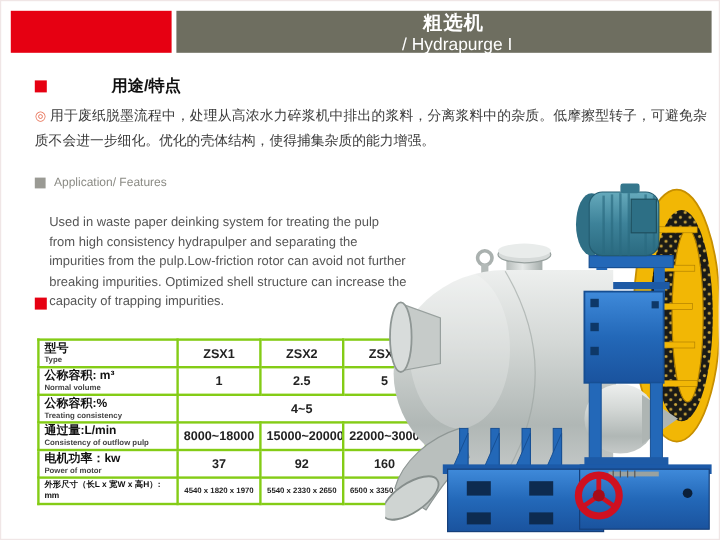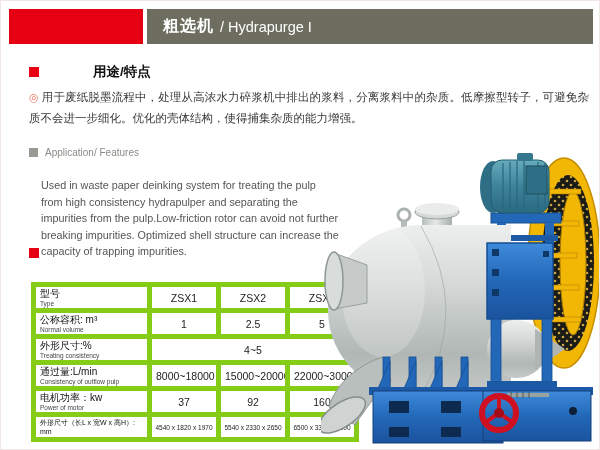--- a/index.html
+++ b/index.html
@@ -5,21 +5,21 @@
   html,body{margin:0;padding:0;background:#fff;}
   .page{
     position:relative;width:600px;height:450px;background:#ffffff;
     font-family:"Liberation Sans","DejaVu Sans",sans-serif;
     overflow:hidden;box-sizing:border-box;border:1px solid #f0e6e6;
   }
   
   .red-block{position:absolute;left:8px;top:8px;width:134px;height:35px;background:#e60012;}
   .title-bar{
     position:absolute;left:146px;top:8px;width:446px;height:35px;background:#6e6e60;
-    color:#fff;display:flex;align-items:center;padding-left:16px;box-sizing:border-box;
+    color:#fff;display:flex;align-items:center;padding-left:16px;box-sizing:border-box;flex-direction:column;
   }
   .title-zh{font-size:16px;font-weight:bold;letter-spacing:1px;}
   .title-rest{font-size:14.5px;margin-left:6px;font-weight:normal;}
   
   .sec-head{position:absolute;display:flex;align-items:center;}
   .sq{display:inline-block;width:10px;height:10px;margin-right:7px;}
   .sq.red{background:#e60012;}
   .sq.gray{background:#9a9a94;width:9px;height:9px;}
   .h-zh{font-size:13.5px;font-weight:bold;color:#111;margin-left:47px;}
   .h-en-gray{font-size:10px;color:#8b8b85;}
@@ -32,21 +32,21 @@
   .circ{color:#e8745a;font-size:11px;margin-right:3px;}
   .en-body{
     position:absolute;left:28px;top:164px;width:298px;margin:12px;
     font-size:10.8px;line-height:16.5px;color:#555;
   }
   
   table.spec{
     position:absolute;left:30px;top:281px;border-collapse:collapse;
     border:2px solid #111;table-layout:fixed;width:323px;
   }
-  table.spec td{border:5px solid #84cc16;padding:1px 4px;height:21px;box-sizing:border-box;overflow:hidden;}
+  table.spec td{border:2px solid #84cc16;padding:1px 4px;height:21px;box-sizing:border-box;overflow:hidden;font-weight:bold;}
   td.lbl{width:116px;}
   td.val{width:69px;text-align:center;font-size:10.5px;color:#222;}
   .cell-zh{font-size:10px;color:#111;line-height:11px;}
   .cell-en{font-size:6.5px;color:#444;line-height:7px;margin-top:1px;}
   .cell-zh.tiny{font-size:7px;line-height:9px;}
   td.val.tiny{font-size:6.5px;padding:1px 1px;}
   
   .machine{position:absolute;left:320px;top:150px;width:278px;height:298px;}
 </style>
 </head>
@@ -91,21 +91,21 @@
       <td class="lbl">
         <div class="cell-zh">公称容积: m³</div>
         <div class="cell-en">Normal volume</div>
       </td>
       <td class="val">1</td>
       <td class="val">2.5</td>
       <td class="val">5</td>
     </tr>
     <tr>
       <td class="lbl">
-        <div class="cell-zh">外形尺寸:%</div>
+        <div class="cell-zh">公称容积:%</div>
         <div class="cell-en">Treating consistency</div>
       </td>
       <td class="val" colspan="3">4~5</td>
     </tr>
     <tr>
       <td class="lbl">
         <div class="cell-zh">通过量:L/min</div>
         <div class="cell-en">Consistency of outflow pulp</div>
       </td>
       <td class="val">8000~18000</td>

